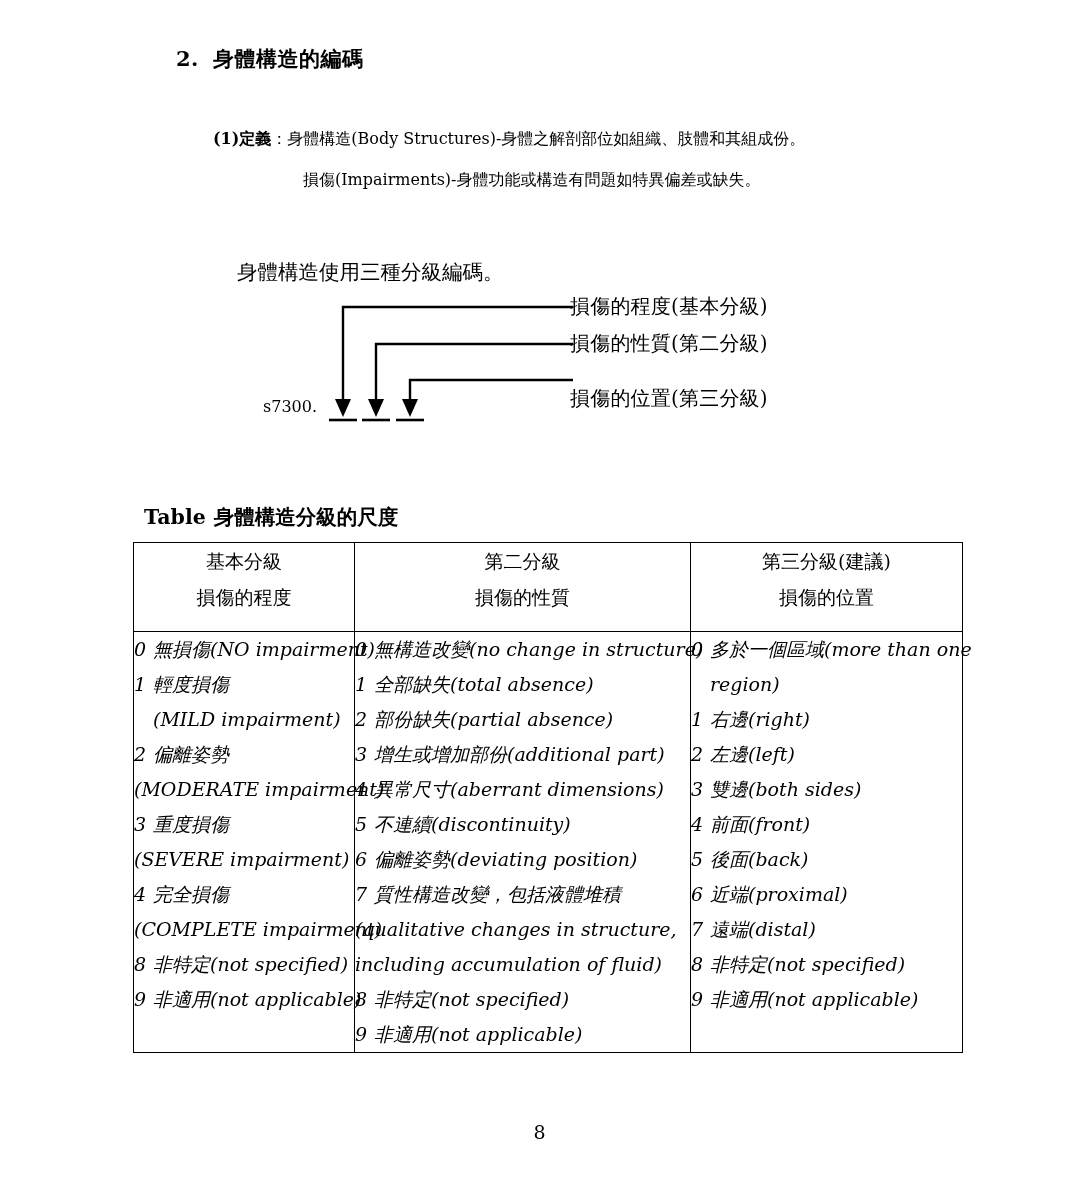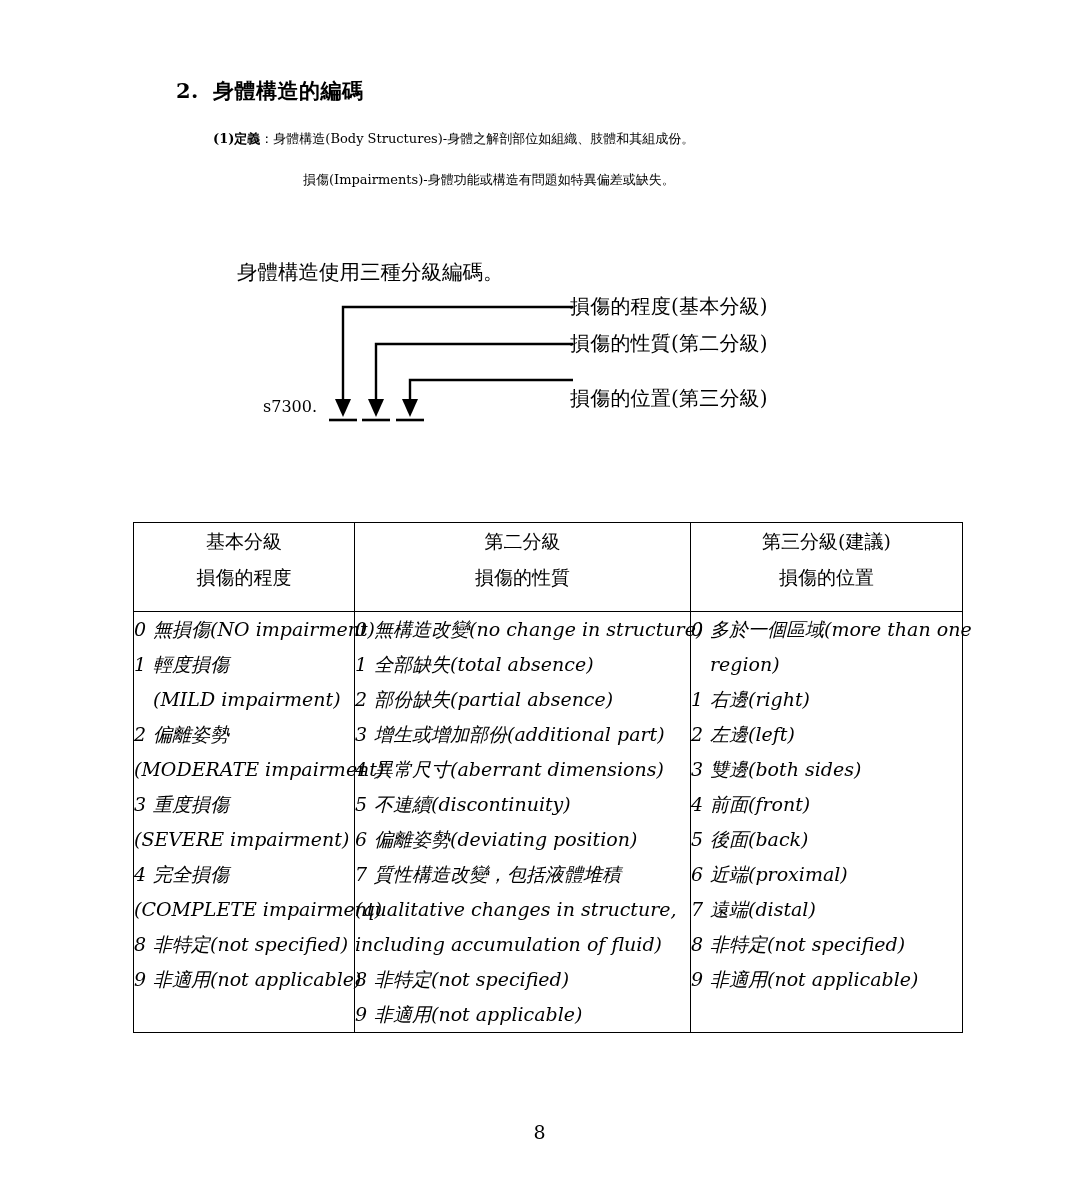--- a/index.html
+++ b/index.html
@@ -23,29 +23,28 @@
 
   
   .sec-heading {
     position: absolute;
     left: 176px;
     top: 45px;
     font-size: 21px;
     font-weight: bold;
     letter-spacing: 0.5px;
     white-space: nowrap;
-    margin-top: 32px;
   }
   .sec-heading .num { margin-right: 14px; }
 
   .def-block {
     position: absolute;
     left: 213px;
     top: 118px;
-    font-size: 13px;
+    font-size: 16px;
     line-height: 41px;
     white-space: nowrap;
   }
   .def-line1 .lbl { font-weight: bold; }
   .def-line2 { padding-left: 90px; }
 
   .sub-heading {
     position: absolute;
     left: 213px;
     top: 222px;
@@ -97,21 +96,21 @@
     top: 503px;
     font-size: 20.5px;
     font-weight: bold;
     white-space: nowrap;
   }
   .table-title .tnum { margin-right: 8px; }
 
   .scale-table {
     position: absolute;
     left: 133px;
-    top: 522px;
+    top: 542px;
     width: 829px;
     border-collapse: collapse;
     table-layout: fixed;
   }
   .scale-table th,
   .scale-table td {
     border: 1.6px solid #000000;
     padding: 0;
     vertical-align: top;
     font-weight: normal;
@@ -199,20 +198,23 @@
       </g>
     </svg>
   </div>
 
   <div class="code-label">s7300.</div>
 
   <div class="diag-label l0">損傷的程度(基本分級)</div>
   <div class="diag-label l1">損傷的性質(第二分級)</div>
   <div class="diag-label l2">損傷的位置(第三分級)</div>
 
+  <div class="table-title">
+    <span class="tnum">Table</span><span>身體構造分級的尺度</span>
+  </div>
 
   <table class="scale-table">
     <colgroup>
       <col class="c1">
         <col class="c2">
         <col class="c3">
     </colgroup>
     <thead>
       <tr>
         <th class="head-cell">

